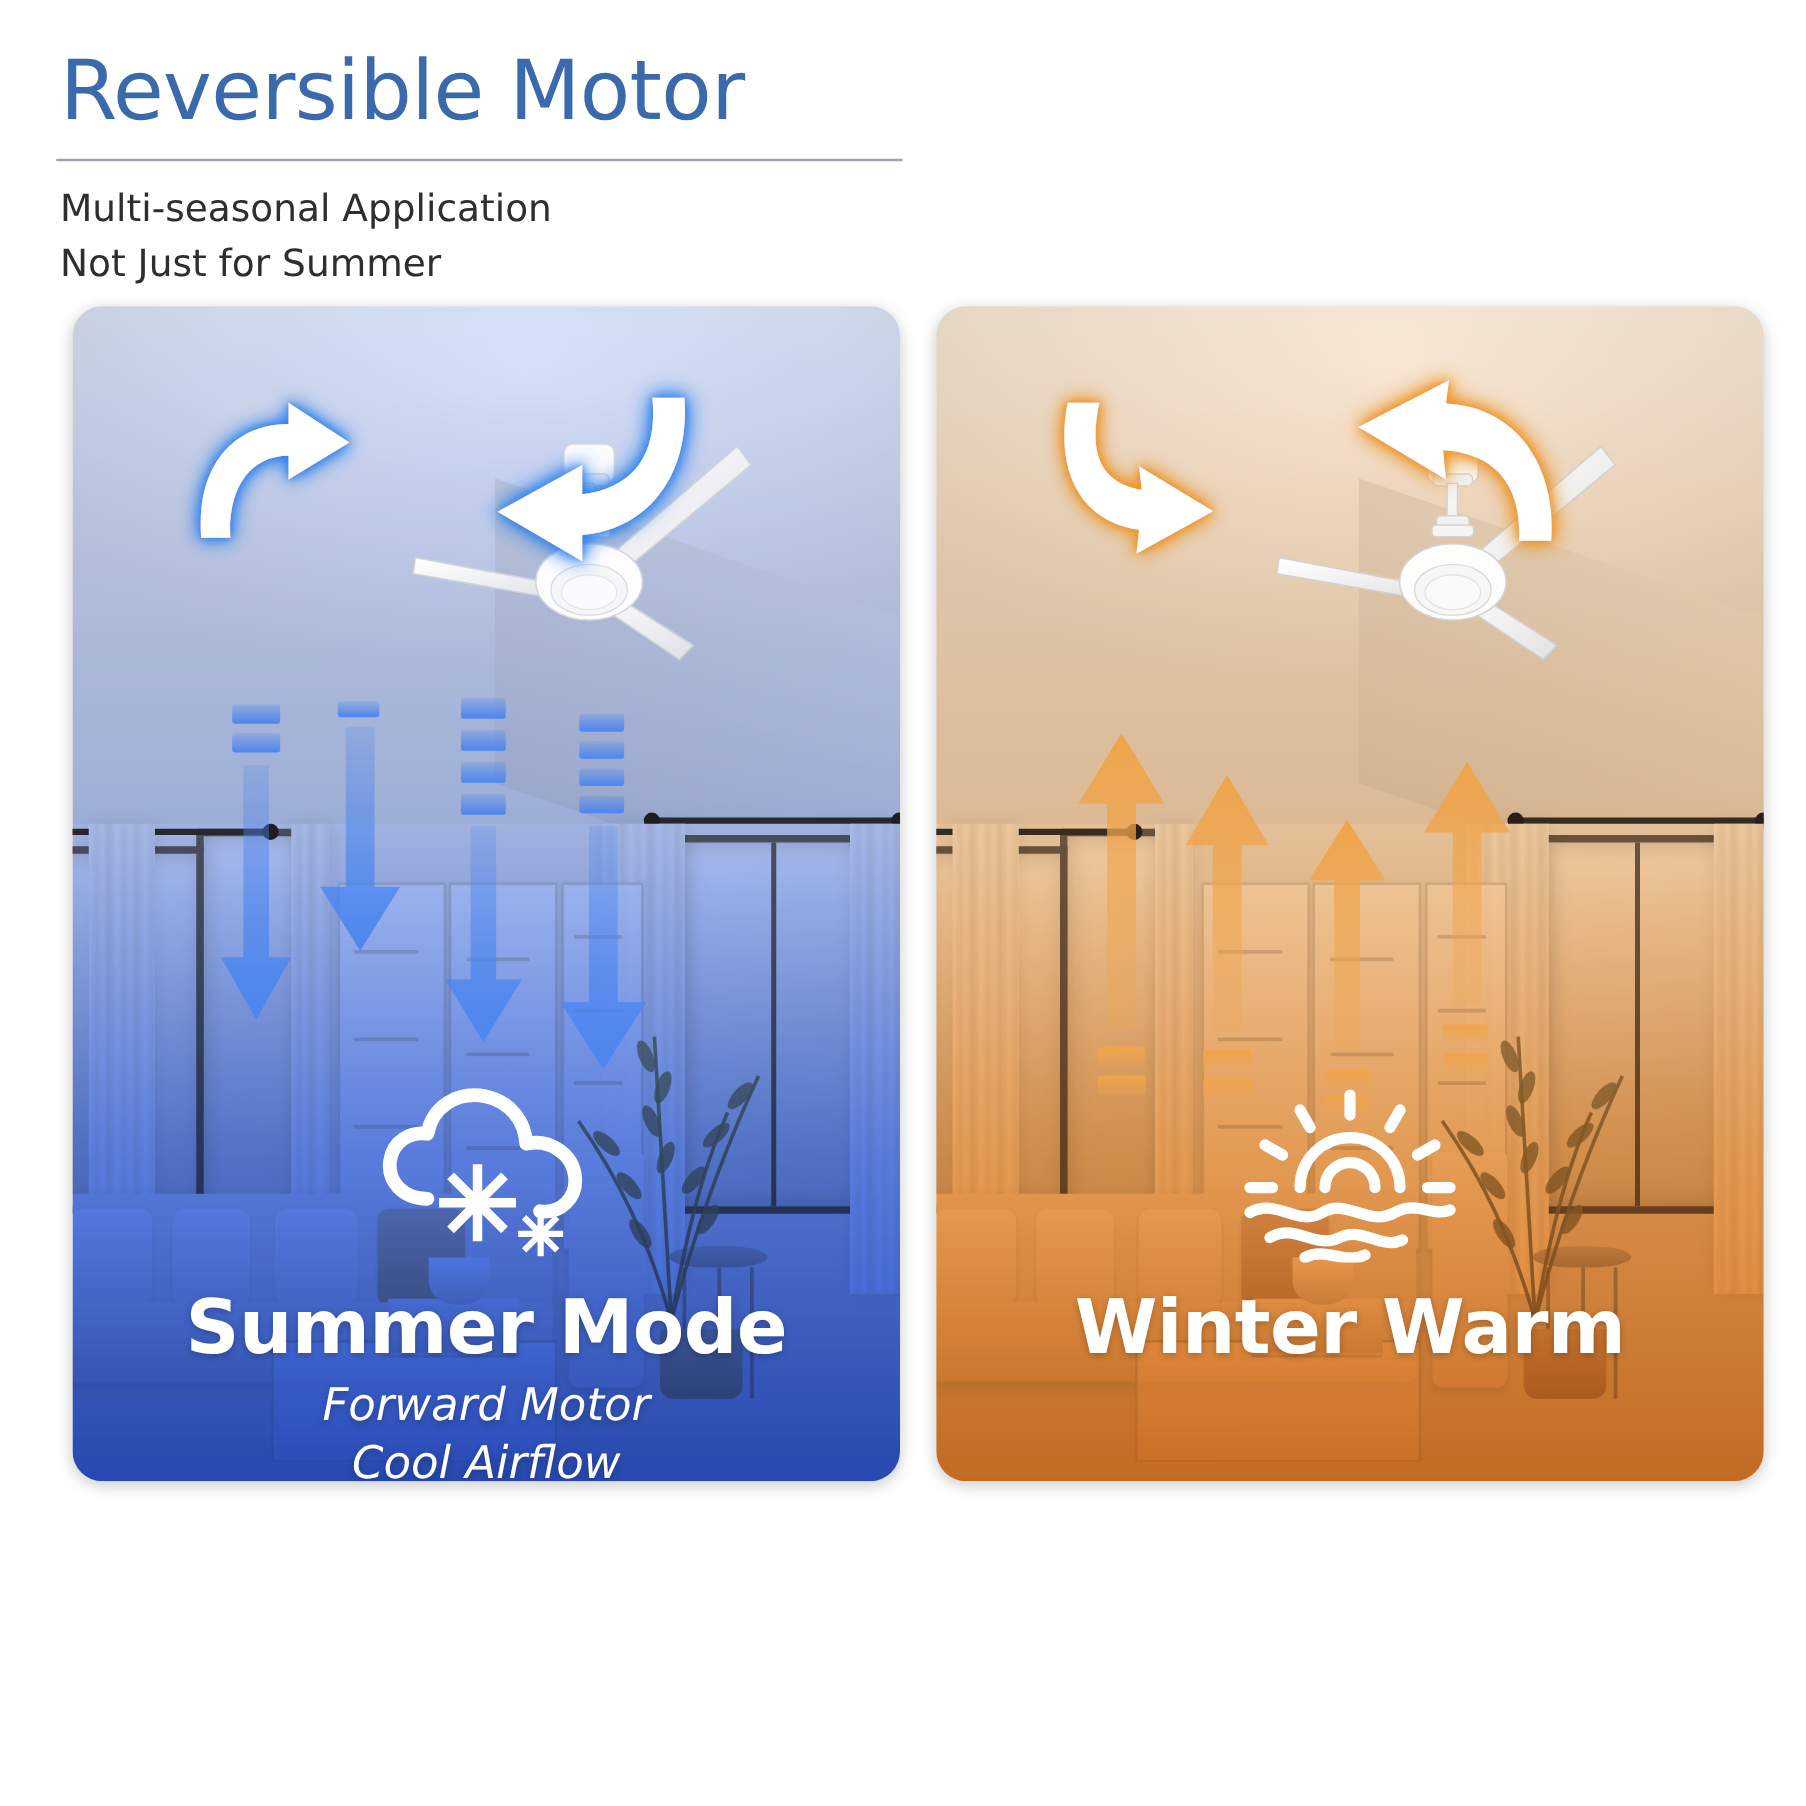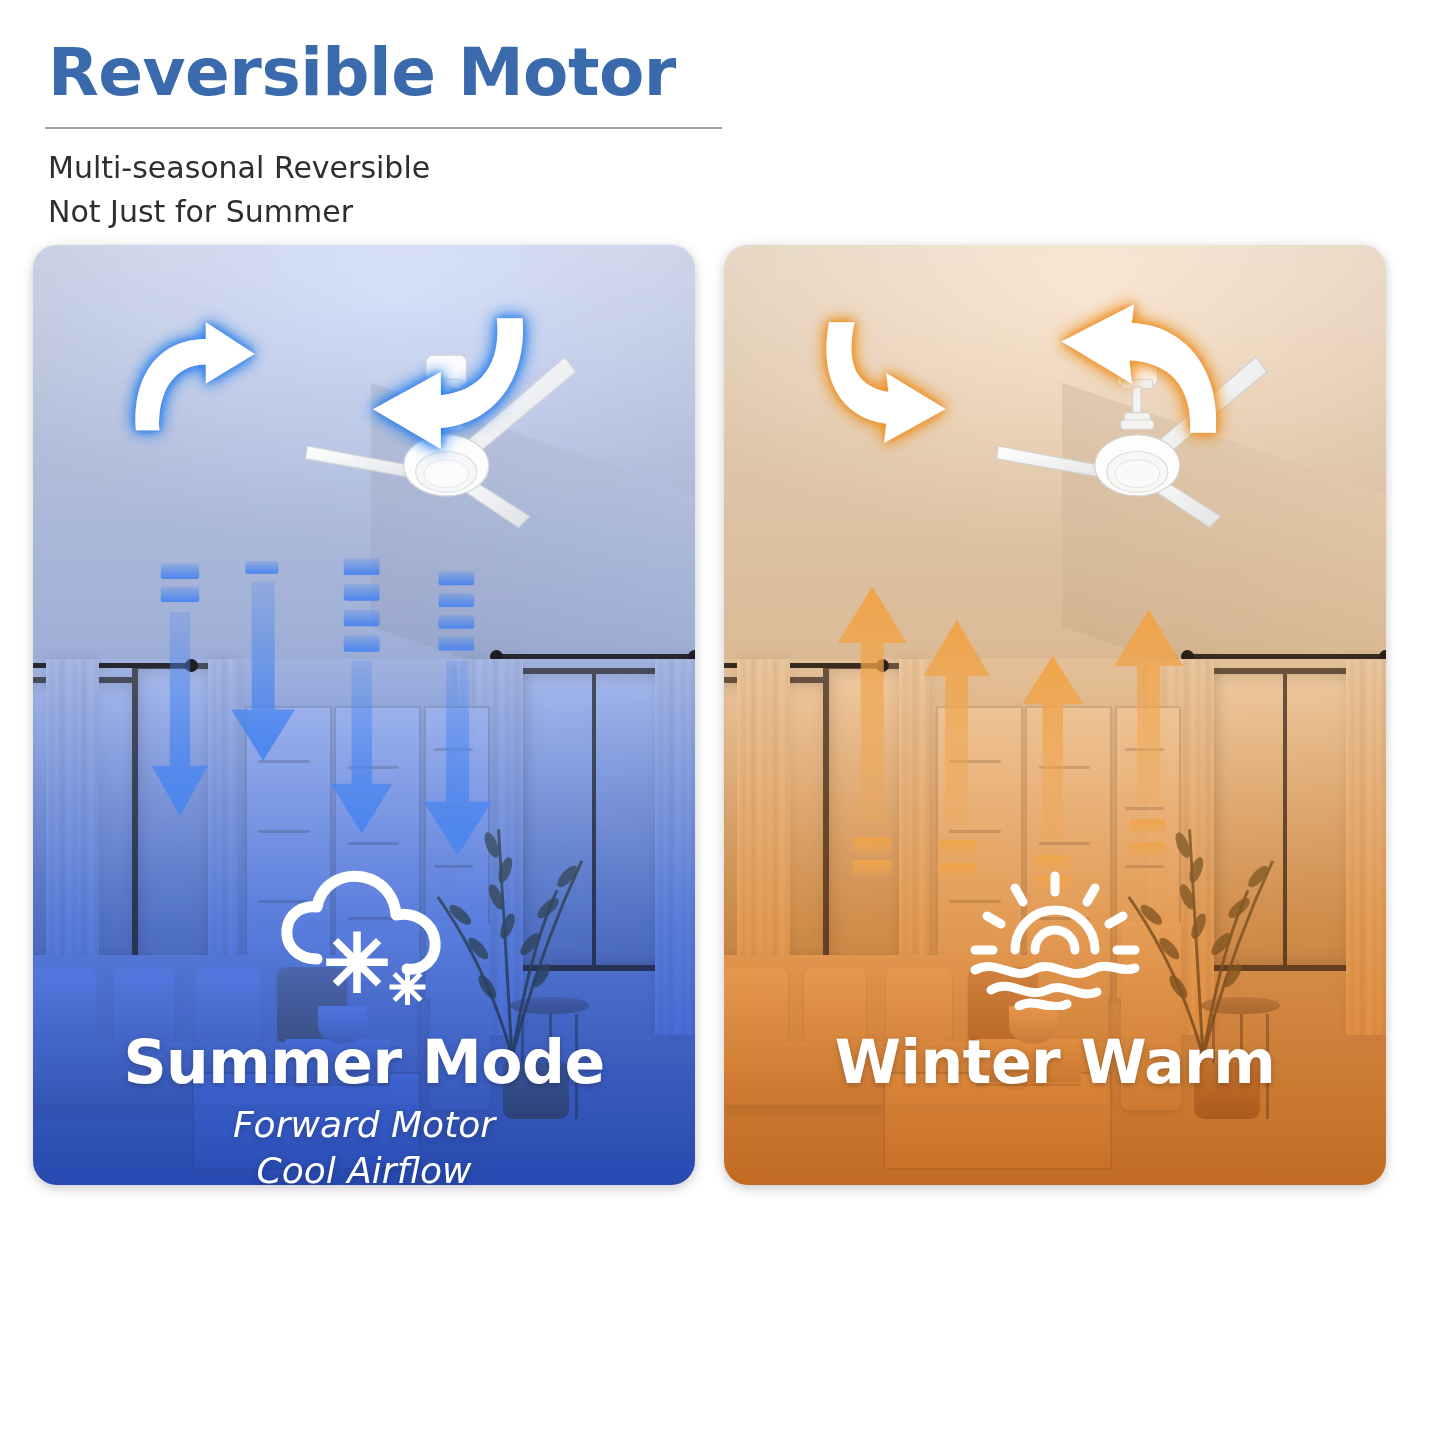--- a/index.html
+++ b/index.html
@@ -8,40 +8,41 @@
     background:#ffffff;
     font-family:"DejaVu Sans","Liberation Sans",sans-serif;
     overflow:hidden;
     position:relative;
   }
 
   
   #header{position:absolute;left:0;top:0;width:1445px;height:232px;}
   #page-title{
     position:absolute;left:48px;top:38px;
-    font-size:66px;font-weight:bold;color:#3A6AAC;
+    font-size:66px;font-weight:normal;color:#3A6AAC;
     letter-spacing:-0.5px;line-height:1.05;
     white-space:nowrap;
   }
   #title-rule{
     position:absolute;left:45px;top:127px;width:677px;height:2px;
     background:#9aa3ae;
   }
   #subtitle{
     position:absolute;left:48px;top:146px;
     font-size:30px;color:#2e2e2e;line-height:1.45;
     white-space:pre-line;
   }
 
   
   .panel{
     position:absolute;top:245px;width:662px;height:940px;
     border-radius:24px;overflow:hidden;
     box-shadow:0 3px 12px rgba(0,0,0,.22);
     background:#efeeec;
+    margin-left:25px;
   }
   #panel-summer{left:33px;}
   #panel-winter{left:724px;}
 
   
   .scene{position:absolute;inset:0;}
   .ceiling{
     position:absolute;left:0;top:0;width:100%;height:47%;
     background:
       radial-gradient(ellipse 70% 60% at 55% 10%, #ffffff 0%, #f3f2f0 55%, #e7e5e2 100%);
@@ -194,21 +195,21 @@
   }
   .cap-title{top:83.2%;font-size:60px;font-weight:bold;letter-spacing:-0.5px;}
   .cap-sub{top:91.2%;font-size:36px;font-style:italic;line-height:1.28;white-space:pre-line;}
 </style>
 </head>
 <body>
 
 <div id="header">
   <div id="page-title">Reversible Motor</div>
   <div id="title-rule"></div>
-  <div id="subtitle">Multi-seasonal Reversible
+  <div id="subtitle">Multi-seasonal Application
 Not Just for Summer</div>
 </div>
 
 <div class="panel" id="panel-summer">
 
   <div class="scene">
     <div class="ceiling"></div>
     <div class="ceiling-slope"></div>
     <div class="wall"></div>
     <div class="floor"></div>

